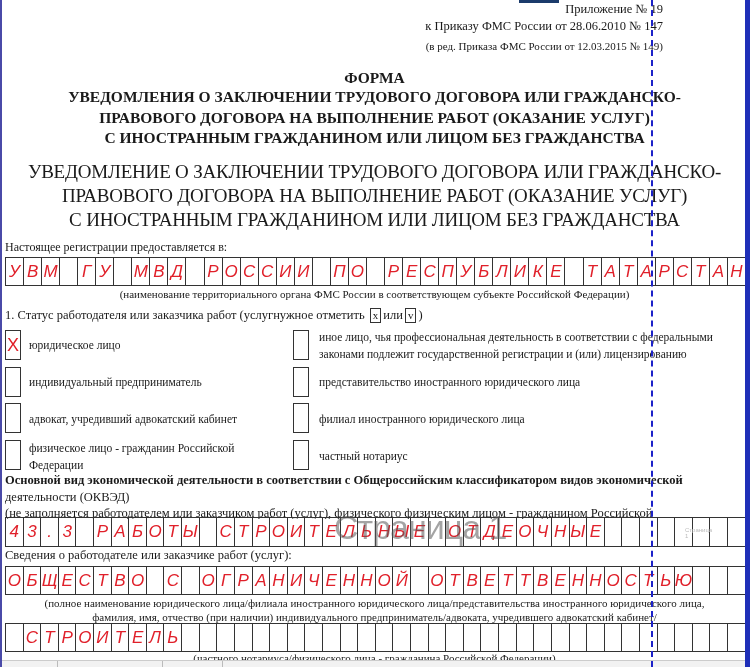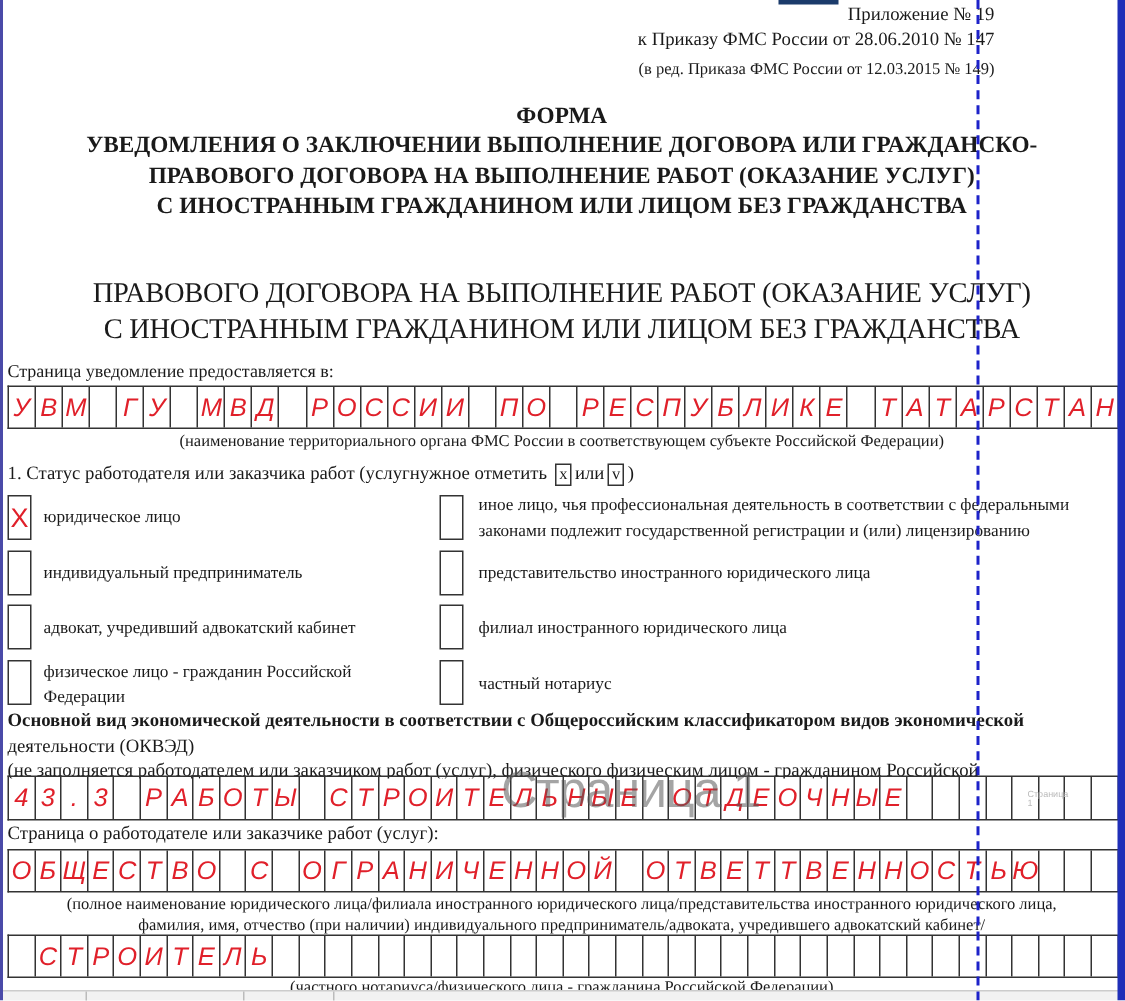--- a/index.html
+++ b/index.html
@@ -45,28 +45,29 @@
 <div class="page">
   <div class="top-strip">
       <div class="dark"></div>
     </div>
 
   <div class="hdr l1">Приложение № 19</div>
   <div class="hdr l2">к Приказу ФМС России от 28.06.2010 № 147</div>
   <div class="hdr l3">(в ред. Приказа ФМС России от 12.03.2015 № 149)</div>
 
   <div class="title-bold" style="top:68px;">ФОРМА</div>
-  <div class="title-bold" style="top:87px;">УВЕДОМЛЕНИЯ О ЗАКЛЮЧЕНИИ ВЫПОЛНЕНИЕ ДОГОВОРА ИЛИ ГРАЖДАНСКО-</div>
+  <div class="title-bold" style="top:87px;">УВЕДОМЛЕНИЯ О ЗАКЛЮЧЕНИИ ТРУДОВОГО ДОГОВОРА ИЛИ ГРАЖДАНСКО-</div>
   <div class="title-bold" style="top:108px;">ПРАВОВОГО ДОГОВОРА НА ВЫПОЛНЕНИЕ РАБОТ (ОКАЗАНИЕ УСЛУГ)</div>
   <div class="title-bold" style="top:128px;">С ИНОСТРАННЫМ ГРАЖДАНИНОМ ИЛИ ЛИЦОМ БЕЗ ГРАЖДАНСТВА</div>
 
+  <div class="title-plain" style="top:159px;">УВЕДОМЛЕНИЕ О ЗАКЛЮЧЕНИИ ТРУДОВОГО ДОГОВОРА ИЛИ ГРАЖДАНСКО-</div>
   <div class="title-plain" style="top:183px;">ПРАВОВОГО ДОГОВОРА НА ВЫПОЛНЕНИЕ РАБОТ (ОКАЗАНИЕ УСЛУГ)</div>
   <div class="title-plain" style="top:207px;">С ИНОСТРАННЫМ ГРАЖДАНИНОМ ИЛИ ЛИЦОМ БЕЗ ГРАЖДАНСТВА</div>
 
-  <div class="lbl" style="left:3px; top:240px;">Страница уведомление предоставляется в:</div>
+  <div class="lbl" style="left:3px; top:240px;">Настоящее регистрации предоставляется в:</div>
   <div class="grid" id="grid-authority" style="left:3px; top:257px; width:741px; height:29px;">
       <div class="cell" style="width: 18.0488px; height: 27px; font-size: 17px;">У</div>
       <div class="cell" style="width: 18.0488px; height: 27px; font-size: 17px;">В</div>
       <div class="cell" style="width: 18.0488px; height: 27px; font-size: 17px;">М</div>
       <div class="cell" style="width: 18.0488px; height: 27px; font-size: 17px;"></div>
       <div class="cell" style="width: 18.0488px; height: 27px; font-size: 17px;">Г</div>
       <div class="cell" style="width: 18.0488px; height: 27px; font-size: 17px;">У</div>
       <div class="cell" style="width: 18.0488px; height: 27px; font-size: 17px;"></div>
       <div class="cell" style="width: 18.0488px; height: 27px; font-size: 17px;">М</div>
       <div class="cell" style="width: 18.0488px; height: 27px; font-size: 17px;">В</div>
@@ -178,21 +179,21 @@
       <div class="cell" style="width: 17.619px; height: 28px; font-size: 17px;"></div>
       <div class="cell" style="width: 17.619px; height: 28px; font-size: 17px;"></div>
       <div class="cell" style="width: 17.619px; height: 28px; font-size: 17px;"></div>
       <div class="cell" style="width: 17.619px; height: 28px; font-size: 17px;"></div>
       <div class="cell" style="width: 17.619px; height: 28px; font-size: 17px;"></div>
     </div>
 
   <div class="watermark">Страница 1</div>
   <div class="watermark-small">Страница 1</div>
 
-  <div class="lbl" style="left:3px; top:548px; font-size:12.5px;">Страница о работодателе или заказчике работ (услуг):</div>
+  <div class="lbl" style="left:3px; top:548px; font-size:12.5px;">Сведения о работодателе или заказчике работ (услуг):</div>
   <div class="grid" id="grid-employer1" style="left:3px; top:566px; width:741px; height:29px;">
       <div class="cell" style="width: 17.619px; height: 27px; font-size: 17px;">О</div>
       <div class="cell" style="width: 17.619px; height: 27px; font-size: 17px;">Б</div>
       <div class="cell" style="width: 17.619px; height: 27px; font-size: 17px;">Щ</div>
       <div class="cell" style="width: 17.619px; height: 27px; font-size: 17px;">Е</div>
       <div class="cell" style="width: 17.619px; height: 27px; font-size: 17px;">С</div>
       <div class="cell" style="width: 17.619px; height: 27px; font-size: 17px;">Т</div>
       <div class="cell" style="width: 17.619px; height: 27px; font-size: 17px;">В</div>
       <div class="cell" style="width: 17.619px; height: 27px; font-size: 17px;">О</div>
       <div class="cell" style="width: 17.619px; height: 27px; font-size: 17px;"></div>

